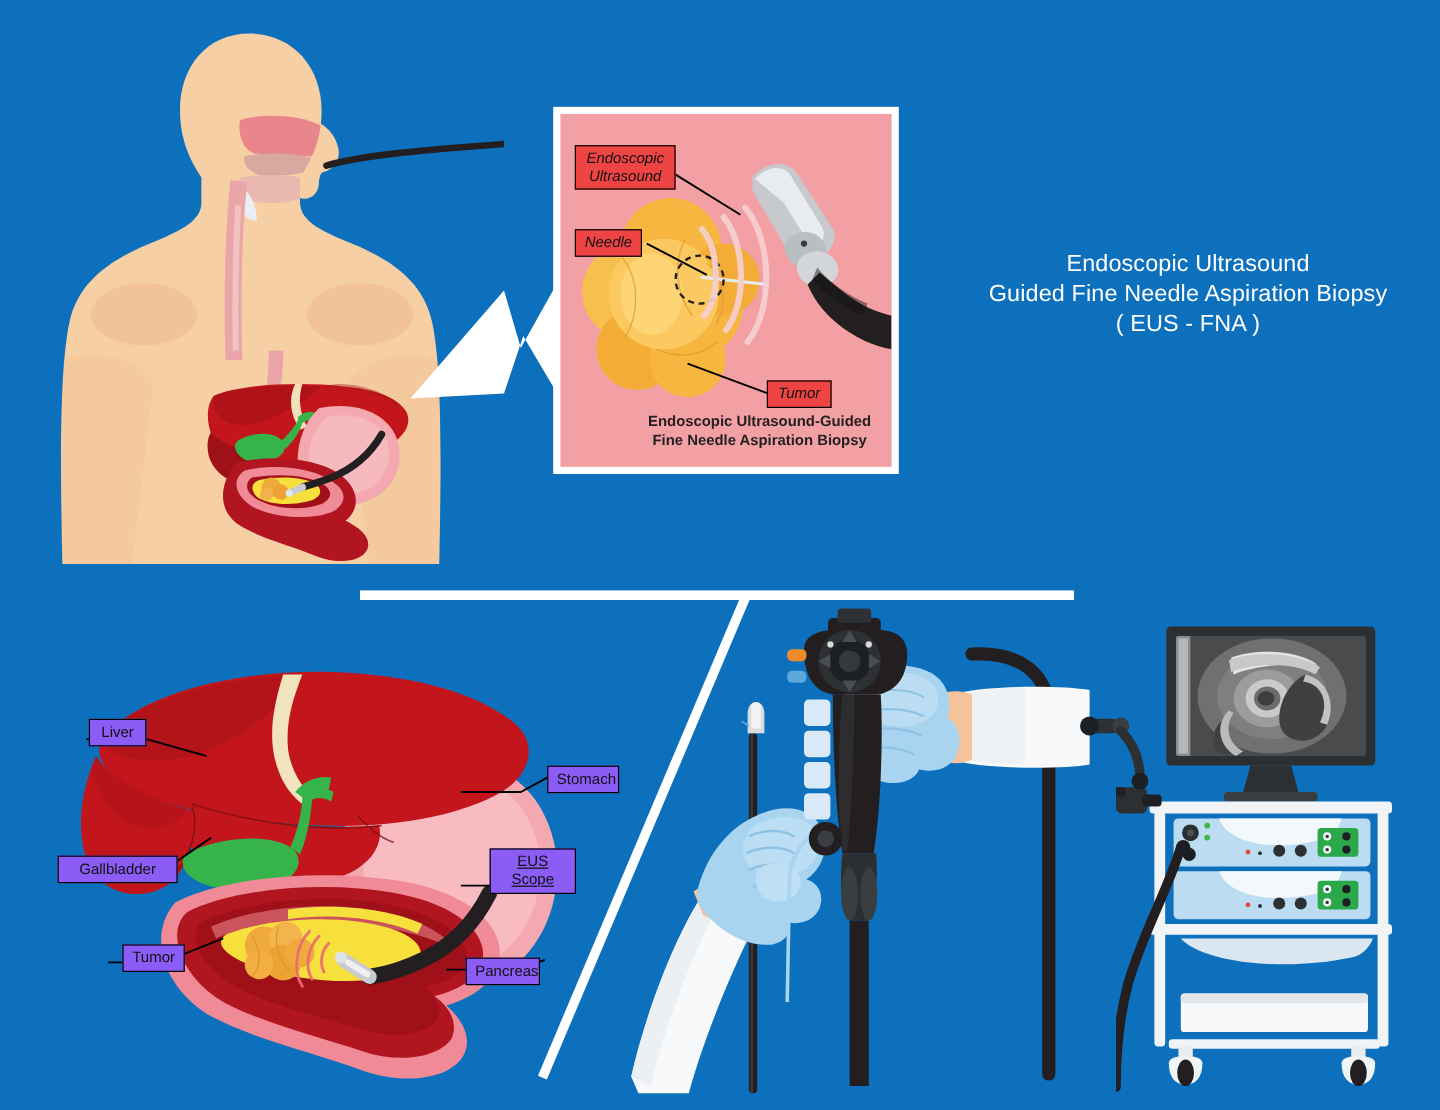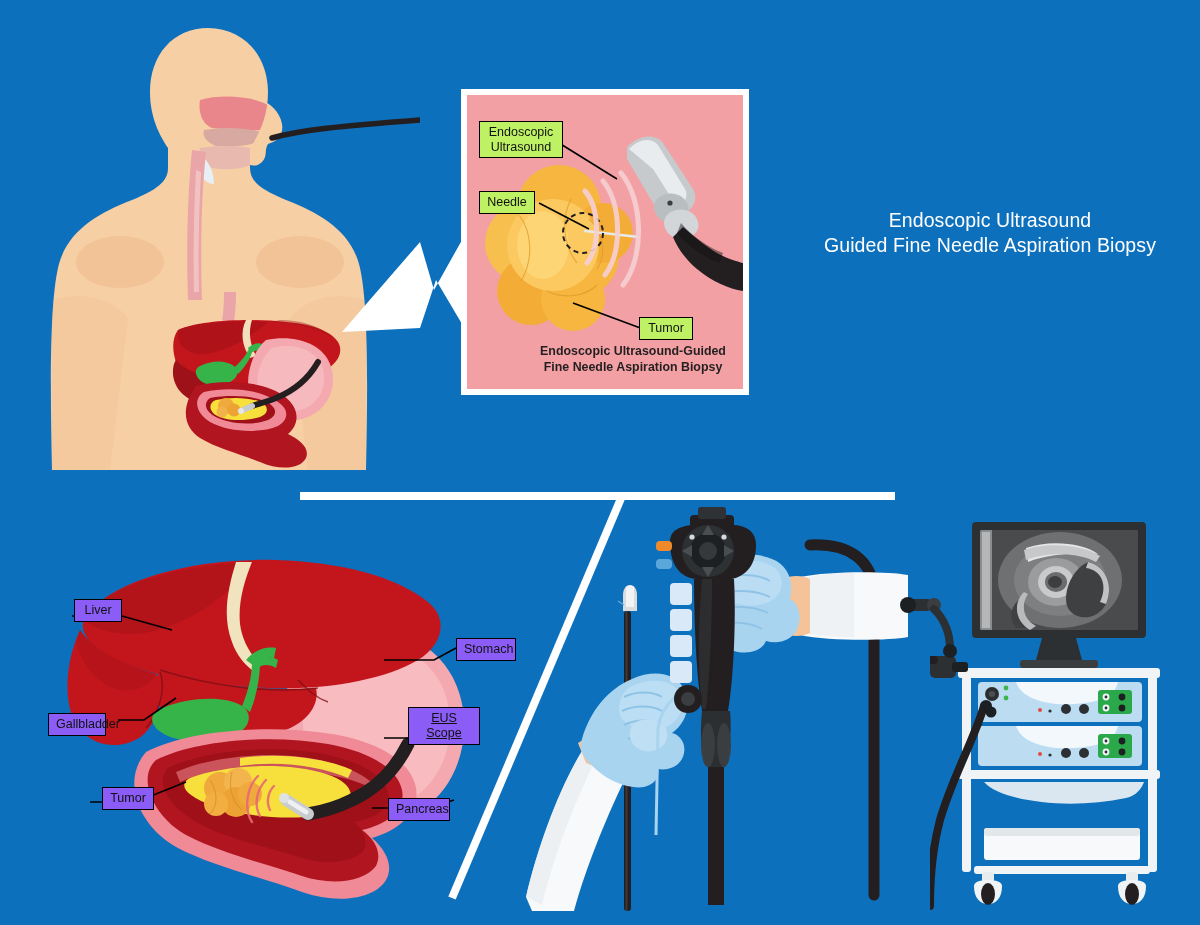--- a/index.html
+++ b/index.html
@@ -30,24 +30,25 @@
     position:absolute;left:6px;top:6px;width:276px;height:294px;
     background:#f2a0a4;overflow:hidden;
   }
   .inset-caption{
     position:absolute;left:0;bottom:14px;width:276px;text-align:center;
     color:#231f20;font-size:12.4px;font-weight:bold;line-height:16px;margin-left:28px;
   }
 
   
   .lbl{
-    position:absolute;background:#bef264;border:1.6px solid #000000;
+    position:absolute;background:#ef4444;border:1.6px solid #000000;
     color:#111111;font-size:12.5px;line-height:14.5px;
     padding:3px 6px;box-sizing:border-box;text-align:center;
     white-space:pre-line;
+    font-style:italic;
   }
 
   
   .lbl-anat{
     position:absolute;background:#8b5cf6;border:1.5px solid #000000;
     color:#111111;font-size:12.5px;line-height:15px;
     padding:3px 7px;box-sizing:border-box;text-align:center;
     white-space:pre-line;
   }
 </style>
@@ -228,20 +229,21 @@
       <div class="inset-caption">
         <div>Endoscopic Ultrasound-Guided</div>
         <div>Fine Needle Aspiration Biopsy</div>
       </div>
     </div>
   </div>
 
   <div class="main-title">
     <div>Endoscopic Ultrasound</div>
     <div>Guided Fine Needle Aspiration Biopsy</div>
+    <div>( EUS - FNA )</div>
   </div>
 
   <svg width="1200" height="925" viewBox="0 0 1200 925" style="left:0;top:0;pointer-events:none;">
     <rect x="300" y="492" width="595" height="8" fill="#ffffff"></rect>
     <path d="M622,496 L452,898" stroke="#ffffff" stroke-width="8" stroke-linecap="butt"></path>
   </svg>
 
   <svg width="470" height="400" viewBox="0 0 470 400" style="left:40px;top:520px;">
 
     <g>
@@ -341,21 +343,21 @@
       <path d="M78,200 L104,200 L136,178"></path>
       <path d="M50,282 L96,282 L146,262"></path>
       <path d="M344,140 L394,140 L416,128"></path>
       <path d="M344,218 L386,218 L406,206"></path>
       <path d="M332,288 L390,288 L414,280"></path>
     </g>
   </svg>
 
   <div class="lbl-anat" style="left:74px;top:599px;width:48px;">Liver</div>
 
-  <div class="lbl-anat" style="left:48px;top:713px;width:58px;">Gallbladder</div>
+  <div class="lbl-anat" style="left:48px;top:713px;width:100px;">Gallbladder</div>
 
   <div class="lbl-anat" style="left:102px;top:787px;width:52px;">Tumor</div>
 
   <div class="lbl-anat" style="left:456px;top:638px;width:60px;">Stomach</div>
 
   <div class="lbl-anat" style="left:408px;top:707px;width:72px;text-decoration:underline;">EUS
 Scope</div>
 
   <div class="lbl-anat" style="left:388px;top:798px;width:62px;">Pancreas</div>
 

